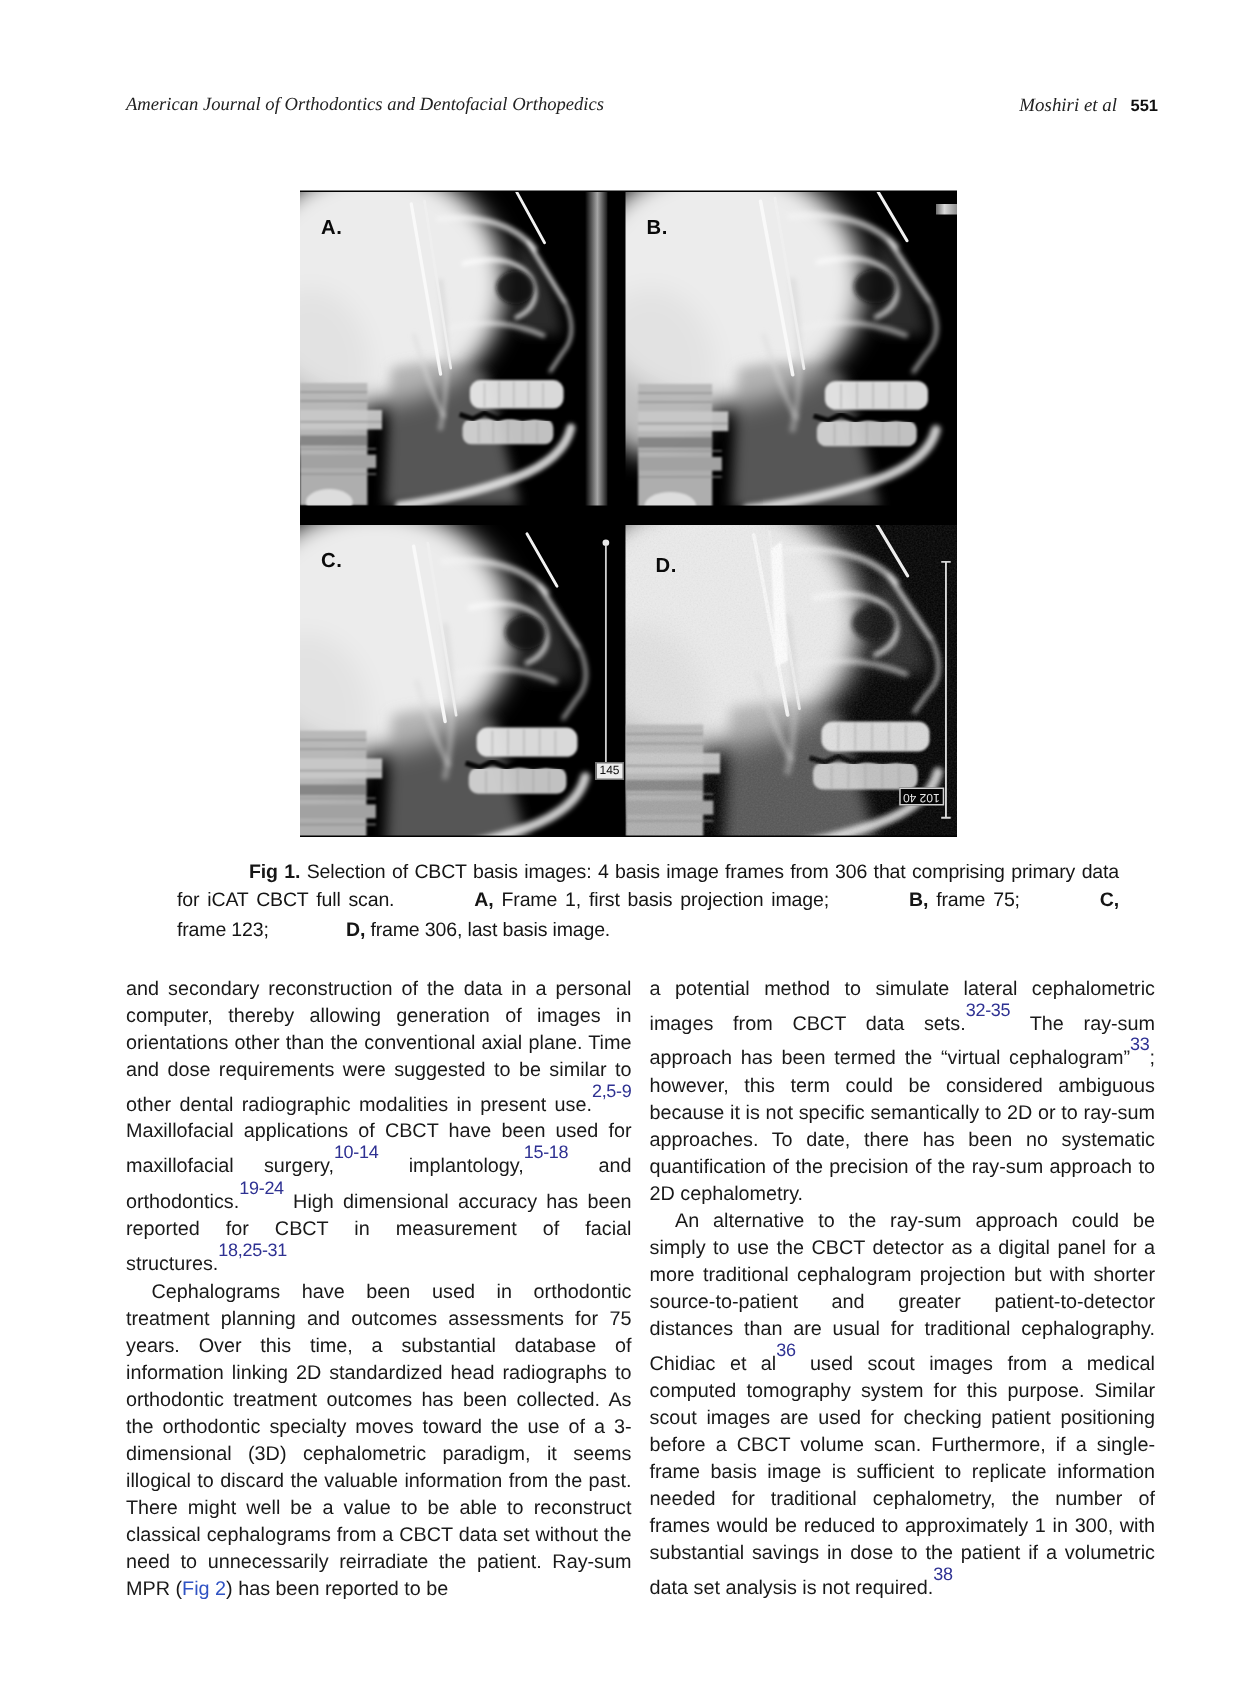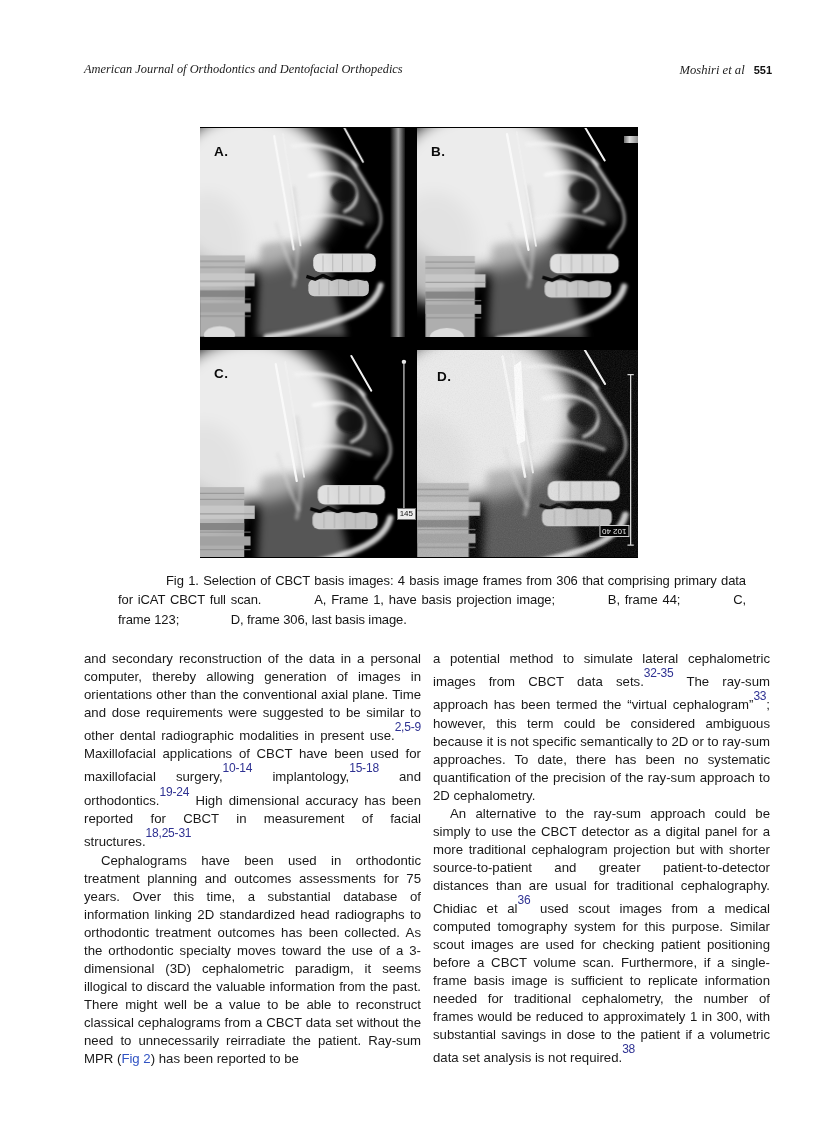--- a/index.html
+++ b/index.html
@@ -33,21 +33,21 @@
   .tag-c{position:absolute;right:-4px;top:158px;z-index:3;background:#ededed;color:#111;
          font:8px/10px "Liberation Sans",sans-serif;border:1px solid #737373;padding:0 2px;}
   .tag-d{position:absolute;left:182px;top:175px;z-index:3;background:#050505;color:#e8e8e8;
          font:8px/10px "Liberation Sans",sans-serif;border:1px solid #cfcfcf;padding:0 2px;
          transform:rotate(180deg);}
 
   
   .caption{position:absolute;left:118px;top:571px;width:628px;margin:0;
            font-family:"Liberation Sans",sans-serif;font-size:13px;line-height:19.3px;
            color:#151515;text-align:justify;letter-spacing:-.1px;}
-  .caption b{font-weight:400;padding-left:48px;}
+  .caption b{font-weight:700;padding-left:48px;}
 
   
   .columns{position:absolute;left:84px;top:650px;width:686px;display:flex;gap:12px;}
   .col{width:337px;font-family:Liberation Sans, sans-serif;font-size:13.2px;line-height:18px;
        color:#191919;text-align:justify;}
   .col p{margin:0;}
   p.indent{text-indent:17px;}
   .ref{color:#2e3192;font-size:12px;position:relative;top:-4.2px;letter-spacing:-.2px;}
   .figlink{color:#2f52c3;}
 </style>
@@ -186,21 +186,21 @@
         <rect width="210" height="210" filter="url(#grain)" opacity="0.16"></rect>
         <g>
           <path d="M 200,25 H 206 M 203,25 V 198 M 200,198 H 206" stroke="#d8d8d8" stroke-width="1.2" fill="none"></path>
         </g>
       </svg>
       <span class="panel-label">D.</span>
       <span class="tag-d">102 40</span>
     </div>
   </div>
 
-  <p class="caption"><b>Fig 1.</b><span> Selection of CBCT basis images: 4 basis image frames from 306 that comprising primary data for iCAT CBCT full scan. </span><b>A,</b><span> Frame 1, have basis projection image; </span><b>B,</b><span> frame 44; </span><b>C,</b><span> frame 123; </span><b>D,</b><span> frame 306, last basis image.</span></p>
+  <p class="caption"><b>Fig 1.</b><span> Selection of CBCT basis images: 4 basis image frames from 306 that comprising primary data for iCAT CBCT full scan. </span><b>A,</b><span> Frame 1, first basis projection image; </span><b>B,</b><span> frame 75; </span><b>C,</b><span> frame 123; </span><b>D,</b><span> frame 306, last basis image.</span></p>
 
   <div class="columns">
     <div class="col">
       <p><span>and secondary reconstruction of the data in a personal computer, thereby allowing generation of images in orientations other than the conventional axial plane. Time and dose requirements were suggested to be similar to other dental radiographic modalities in present use.</span><sup class="ref">2,5-9</sup><span> Maxillofacial applications of CBCT have been used for maxillofacial surgery,</span><sup class="ref">10-14</sup><span> implantology,</span><sup class="ref">15-18</sup><span> and orthodontics.</span><sup class="ref">19-24</sup><span> High dimensional accuracy has been reported for CBCT in measurement of facial structures.</span><sup class="ref">18,25-31</sup></p>
       <p class="indent"><span>Cephalograms have been used in orthodontic treatment planning and outcomes assessments for 75 years. Over this time, a substantial database of information linking 2D standardized head radiographs to orthodontic treatment outcomes has been collected. As the orthodontic specialty moves toward the use of a 3-dimensional (3D) cephalometric paradigm, it seems illogical to discard the valuable information from the past. There might well be a value to be able to reconstruct classical cephalograms from a CBCT data set without the need to unnecessarily reirradiate the patient. Ray-sum MPR (</span><span class="figlink">Fig 2</span><span>) has been reported to be</span></p>
     </div>
     <div class="col">
       <p><span>a potential method to simulate lateral cephalometric images from CBCT data sets.</span><sup class="ref">32-35</sup><span> The ray-sum approach has been termed the “virtual cephalogram”</span><sup class="ref">33</sup><span>; however, this term could be considered ambiguous because it is not specific semantically to 2D or to ray-sum approaches. To date, there has been no systematic quantification of the precision of the ray-sum approach to 2D cephalometry.</span></p>
       <p class="indent"><span>An alternative to the ray-sum approach could be simply to use the CBCT detector as a digital panel for a more traditional cephalogram projection but with shorter source-to-patient and greater patient-to-detector distances than are usual for traditional cephalography. Chidiac et al</span><sup class="ref">36</sup><span> used scout images from a medical computed tomography system for this purpose. Similar scout images are used for checking patient positioning before a CBCT volume scan. Furthermore, if a single-frame basis image is sufficient to replicate information needed for traditional cephalometry, the number of frames would be reduced to approximately 1 in 300, with substantial savings in dose to the patient if a volumetric data set analysis is not required.</span><sup class="ref">38</sup></p>
     </div>

